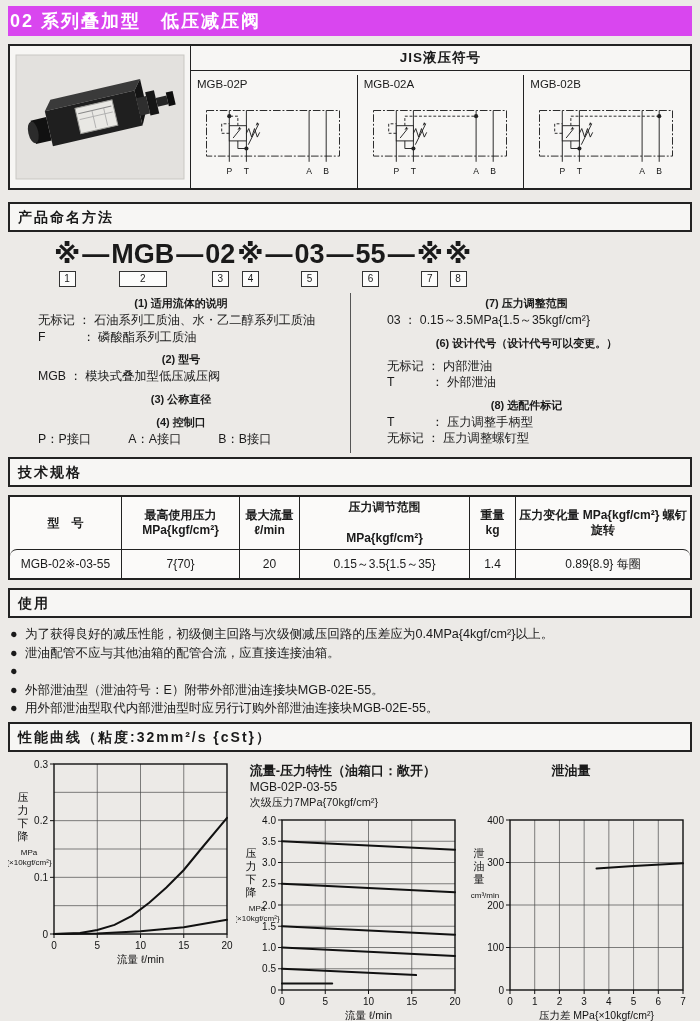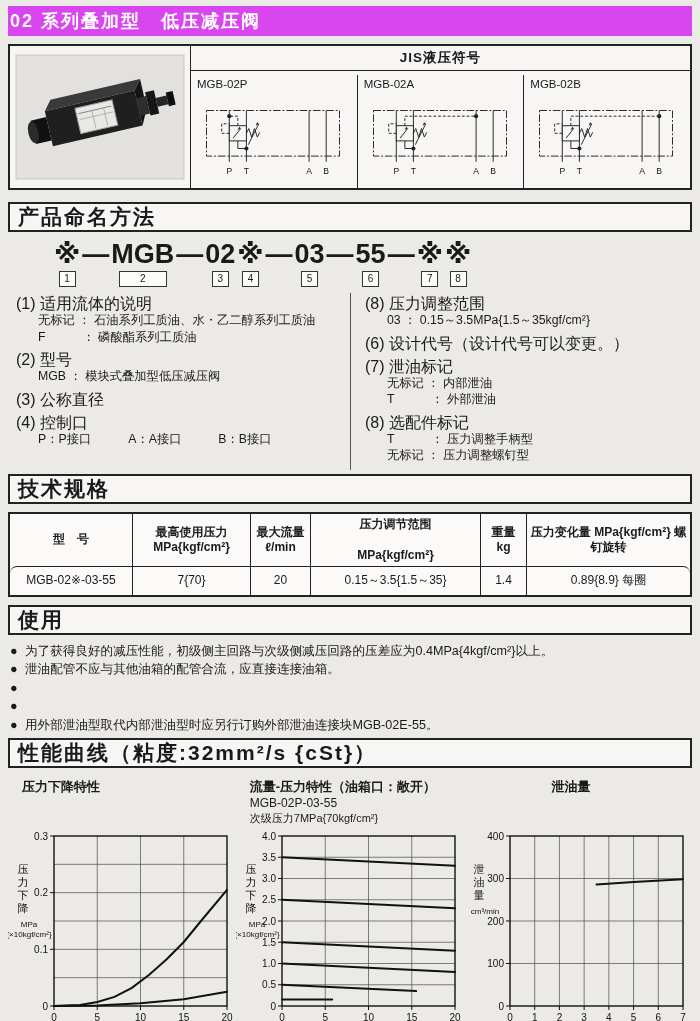--- a/index.html
+++ b/index.html
@@ -17,46 +17,46 @@
   .jis-photo{width:180px;border-right:1px solid #222;display:flex;align-items:center;justify-content:center;}
   .jis-right{flex:1;display:flex;flex-direction:column;}
   .jis-header{border-bottom:1px solid #222;text-align:center;font-size:13.5px;font-weight:bold;
     padding:3px 0;letter-spacing:1px;}
   .jis-cells{flex:1;display:flex;align-items:flex-end;}
   .jis-cell{flex:1;border-right:1px solid #222;padding:3px 6px;display:flex;flex-direction:column;}
   .jis-cell:last-child{border-right:none;}
   .jis-cell-label{font-size:11.5px;margin-bottom:1px;}
   .jis-cell svg{display:block;margin-top:2px;}
   
-  .sec{border:2px solid #222;background:#f7f6f4;font-size:21px;font-weight:bold;
+  .sec{border:2px solid #222;background:#f7f6f4;font-size:14px;font-weight:bold;
     padding:3px 8px;letter-spacing:2px;height:20px;line-height:20px;}
   
   .code-block{margin:8px 0 2px 46px;display:flex;align-items:flex-start;}
   .seg{display:flex;flex-direction:column;align-items:center;margin-right:2px;}
   .seg-code{font-size:27px;font-weight:bold;line-height:28px;white-space:pre;}
   .seg-box{border:1px solid #333;width:15px;height:14px;line-height:14px;font-size:10px;
     text-align:center;margin-top:3px;background:#fcfcfb;}
   .seg-box.wide{width:46px;}
   
   .items{display:flex;margin:6px 0 4px 0;}
   .items-col{width:50%;box-sizing:border-box;padding:2px 4px 0 8px;}
   .items-col.right{border-left:1px solid #555;padding-left:14px;}
   .nitem{margin-bottom:6px;}
-  .nitem-title{font-size:16px;font-weight:normal;line-height:17px;}
+  .nitem-title{font-size:11px;font-weight:bold;line-height:17px;text-align:center;}
   .nitem-line{font-size:12.3px;line-height:16.5px;padding-left:22px;white-space:pre-wrap;}
   
   .spec-table{border:2px solid #222;margin-top:8px;background:#fbfaf9;}
   .spec-row{display:flex;}
   .spec-cell{border-right:1px solid #222;display:flex;flex-direction:column;align-items:center;
     justify-content:center;text-align:center;font-size:12px;line-height:15px;padding:4px 2px;box-sizing:border-box;}
   .spec-cell:last-child{border-right:none;}
   .spec-head .spec-cell{height:52px;font-weight:bold;}
   .spec-body{border-top:1px solid #222;border-radius:7px;}
   .spec-body .spec-cell{height:28px;font-weight:normal;}
-  .c0{width:123px;} .c1{width:118px;} .c2{width:60px;} .c3{width:170px;gap:16px;} .c4{width:46px;} .c5{flex:1;}
+  .c0{width:112px;} .c1{width:118px;} .c2{width:60px;} .c3{width:170px;gap:16px;} .c4{width:46px;} .c5{flex:1;}
   
   .bullets{margin:7px 2px 4px 2px;}
   .bullet-line{font-size:12.6px;line-height:18.5px;display:flex;}
   .bullet-dot{width:15px;flex:none;}
   
   .charts{display:flex;margin-top:4px;}
   .chart-col{width:33.3%;box-sizing:border-box;}
   .chart-titles{height:56px;padding:6px 0 0 14px;box-sizing:border-box;}
   .chart-col.third .chart-titles{padding-left:88px;}
   .ct-main{font-size:13px;font-weight:bold;line-height:17px;}
@@ -249,28 +249,27 @@
     <div class="nitem">
       <div class="nitem-title">(3) 公称直径</div>
     </div>
     <div class="nitem">
       <div class="nitem-title">(4) 控制口</div>
       <div class="nitem-line">P：P接口　　　A：A接口　　　B：B接口</div>
     </div>
   </div>
   <div class="items-col right">
     <div class="nitem">
-      <div class="nitem-title">(8) 压力调整范围</div>
+      <div class="nitem-title">(7) 压力调整范围</div>
       <div class="nitem-line">03 ： 0.15～3.5MPa{1.5～35kgf/cm²}</div>
     </div>
     <div class="nitem">
       <div class="nitem-title">(6) 设计代号（设计代号可以变更。）</div>
     </div>
     <div class="nitem">
-      <div class="nitem-title">(7) 泄油标记</div>
       <div class="nitem-line">无标记 ： 内部泄油</div>
       <div class="nitem-line">T　　　： 外部泄油</div>
     </div>
     <div class="nitem">
       <div class="nitem-title">(8) 选配件标记</div>
       <div class="nitem-line">T　　　： 压力调整手柄型</div>
       <div class="nitem-line">无标记 ： 压力调整螺钉型</div>
     </div>
   </div>
 </div>
@@ -335,34 +334,32 @@
     </div>
   <div class="bullet-line">
       <span class="bullet-dot">●</span>
       <span>泄油配管不应与其他油箱的配管合流，应直接连接油箱。</span>
     </div>
   <div class="bullet-line">
       <span class="bullet-dot">●</span>
     </div>
   <div class="bullet-line">
       <span class="bullet-dot">●</span>
+      <span>外部泄油型（泄油符号：E）附带外部泄油连接块MGB-02E-55。</span>
     </div>
   <div class="bullet-line">
       <span class="bullet-dot">●</span>
       <span>用外部泄油型取代内部泄油型时应另行订购外部泄油连接块MGB-02E-55。</span>
     </div>
 </div>
 
 <div class="sec">性能曲线（粘度:32mm²/s {cSt}）</div>
 
 <div class="charts">
   <div class="chart-col">
-    <div class="chart-titles">
-      <div class="ct-main">压力下降特性</div>
-    </div>
     <svg width="226" height="212" viewBox="0 0 226 212">
         <line x1="89.25" y1="8" x2="89.25" y2="178" stroke="#4a4a4a" stroke-width="0.7"></line>
         <line x1="132.5" y1="8" x2="132.5" y2="178" stroke="#4a4a4a" stroke-width="0.7"></line>
         <line x1="175.75" y1="8" x2="175.75" y2="178" stroke="#4a4a4a" stroke-width="0.7"></line>
         <line x1="46" y1="149.66666666666666" x2="219" y2="149.66666666666666" stroke="#4a4a4a" stroke-width="0.7"></line>
         <line x1="46" y1="121.33333333333333" x2="219" y2="121.33333333333333" stroke="#4a4a4a" stroke-width="0.7"></line>
         <line x1="46" y1="93" x2="219" y2="93" stroke="#4a4a4a" stroke-width="0.7"></line>
         <line x1="46" y1="64.66666666666666" x2="219" y2="64.66666666666666" stroke="#4a4a4a" stroke-width="0.7"></line>
         <line x1="46" y1="36.333333333333314" x2="219" y2="36.333333333333314" stroke="#4a4a4a" stroke-width="0.7"></line>
         <rect x="46" y="8" width="173" height="170" fill="none" stroke="#111" stroke-width="1.4"></rect>

